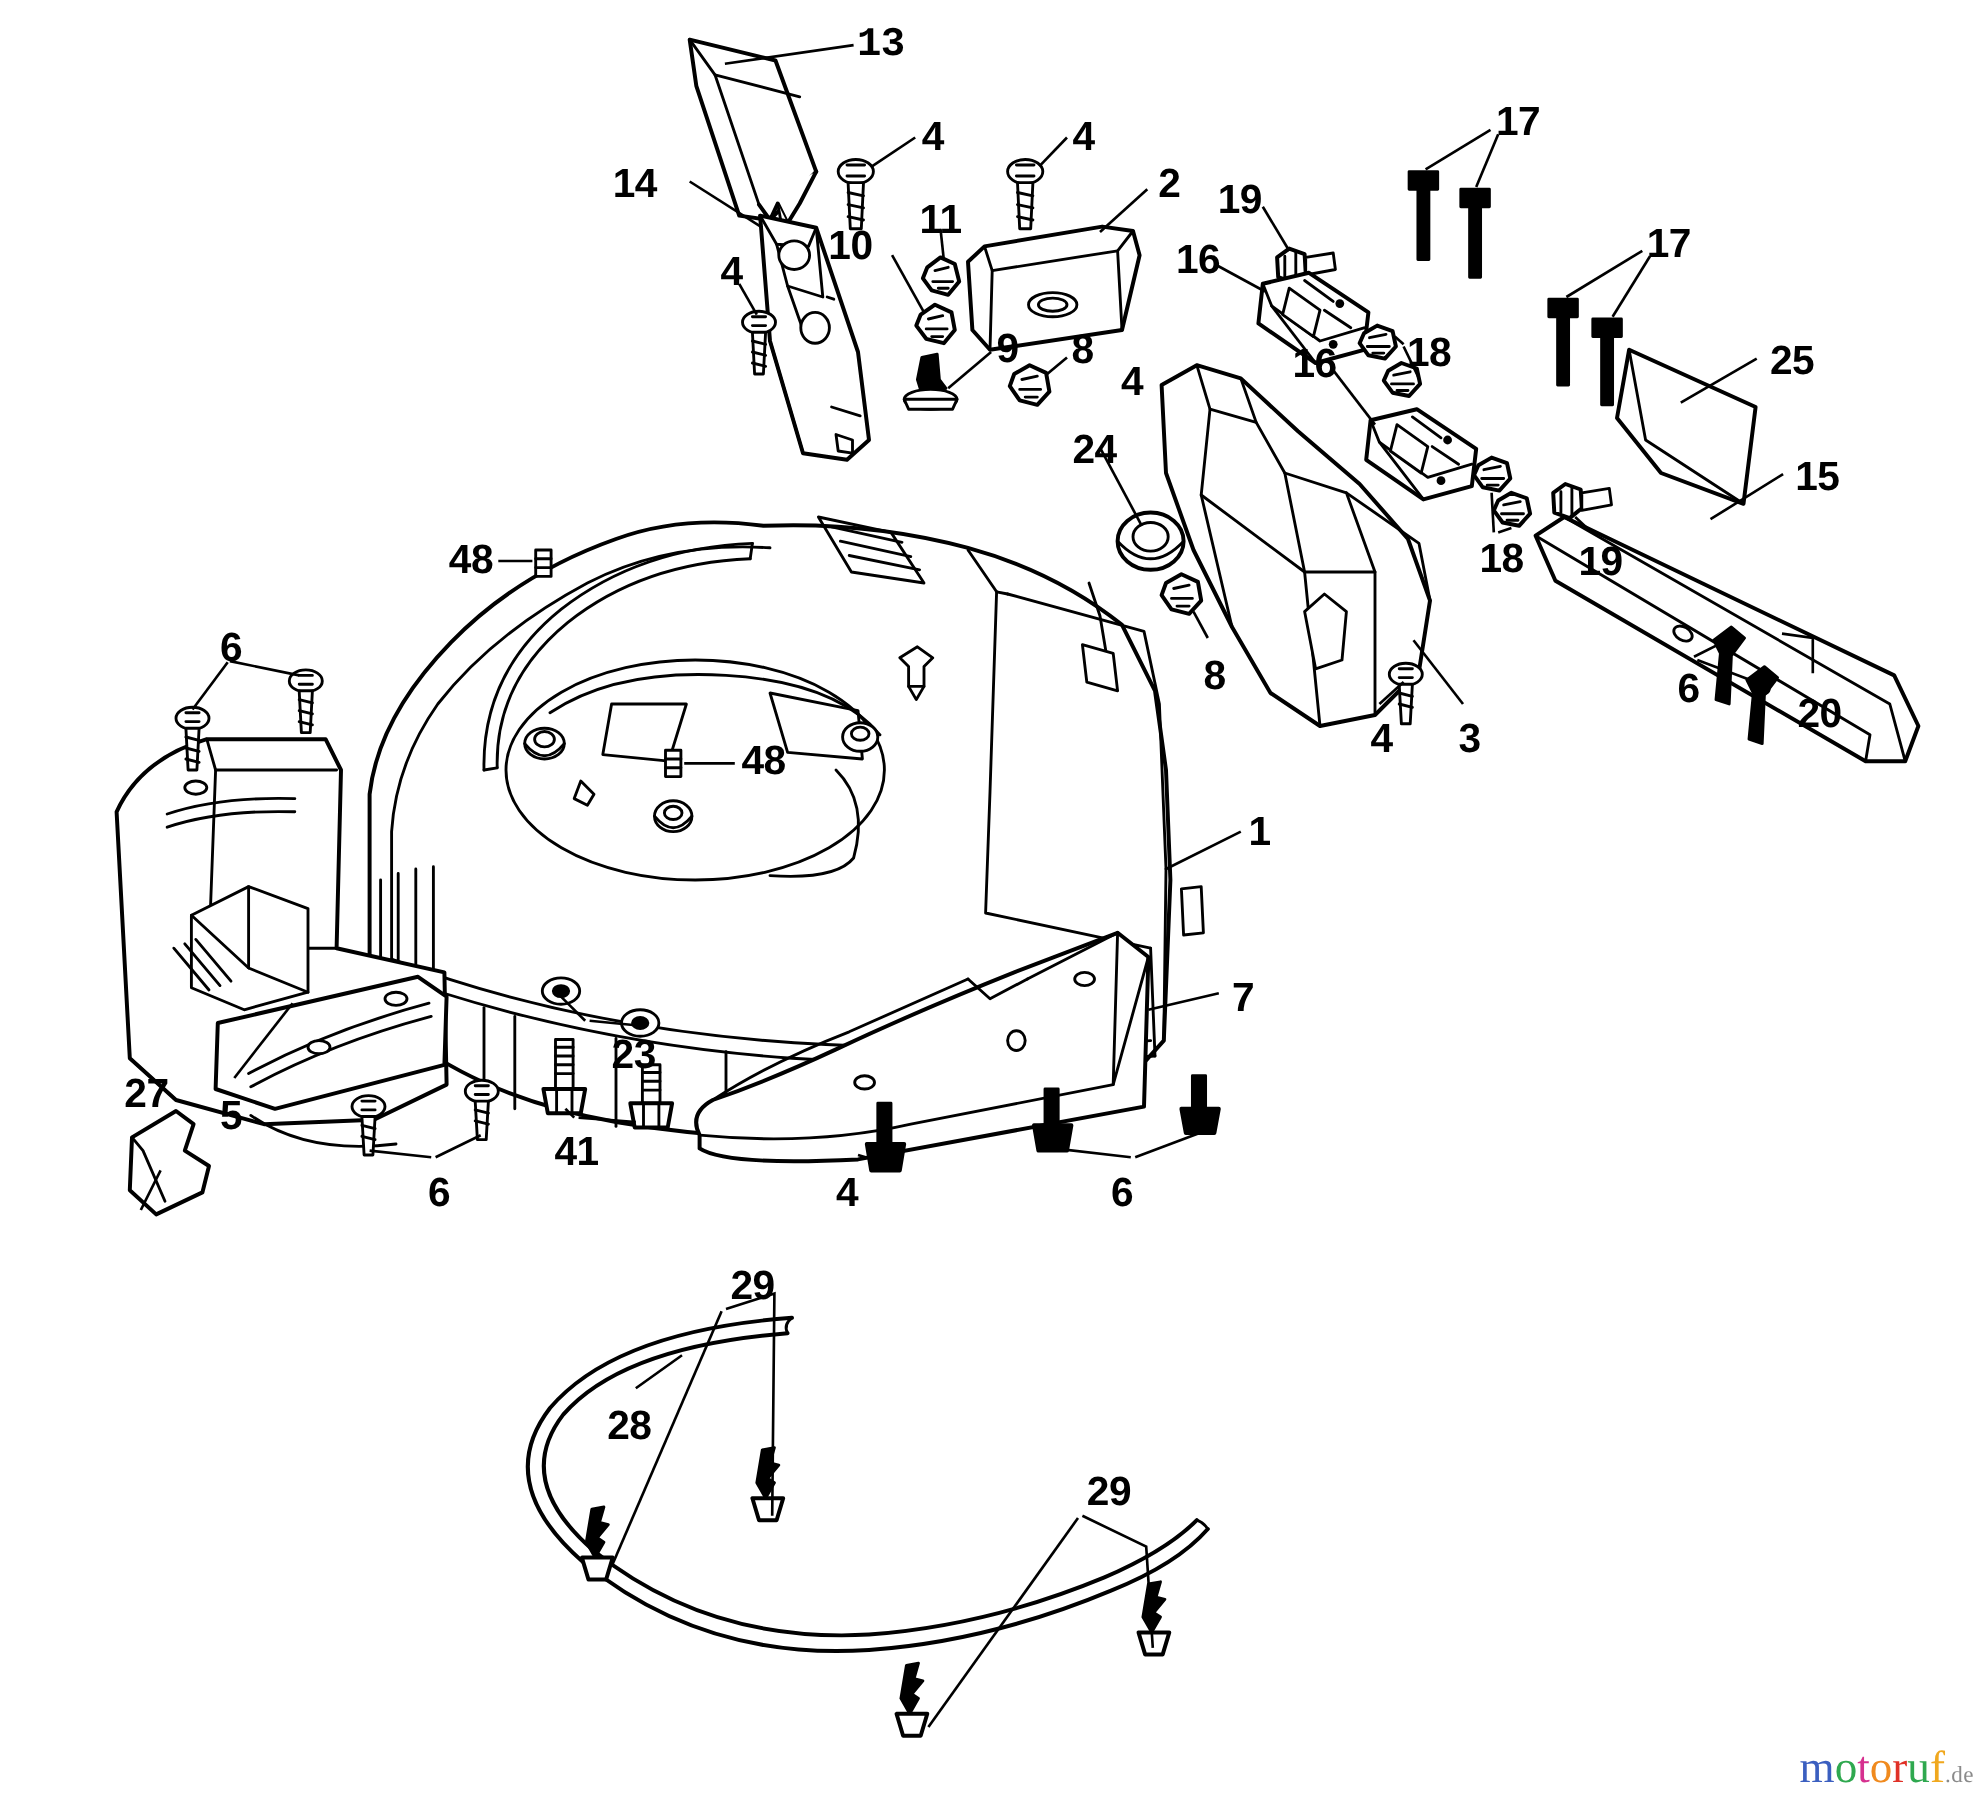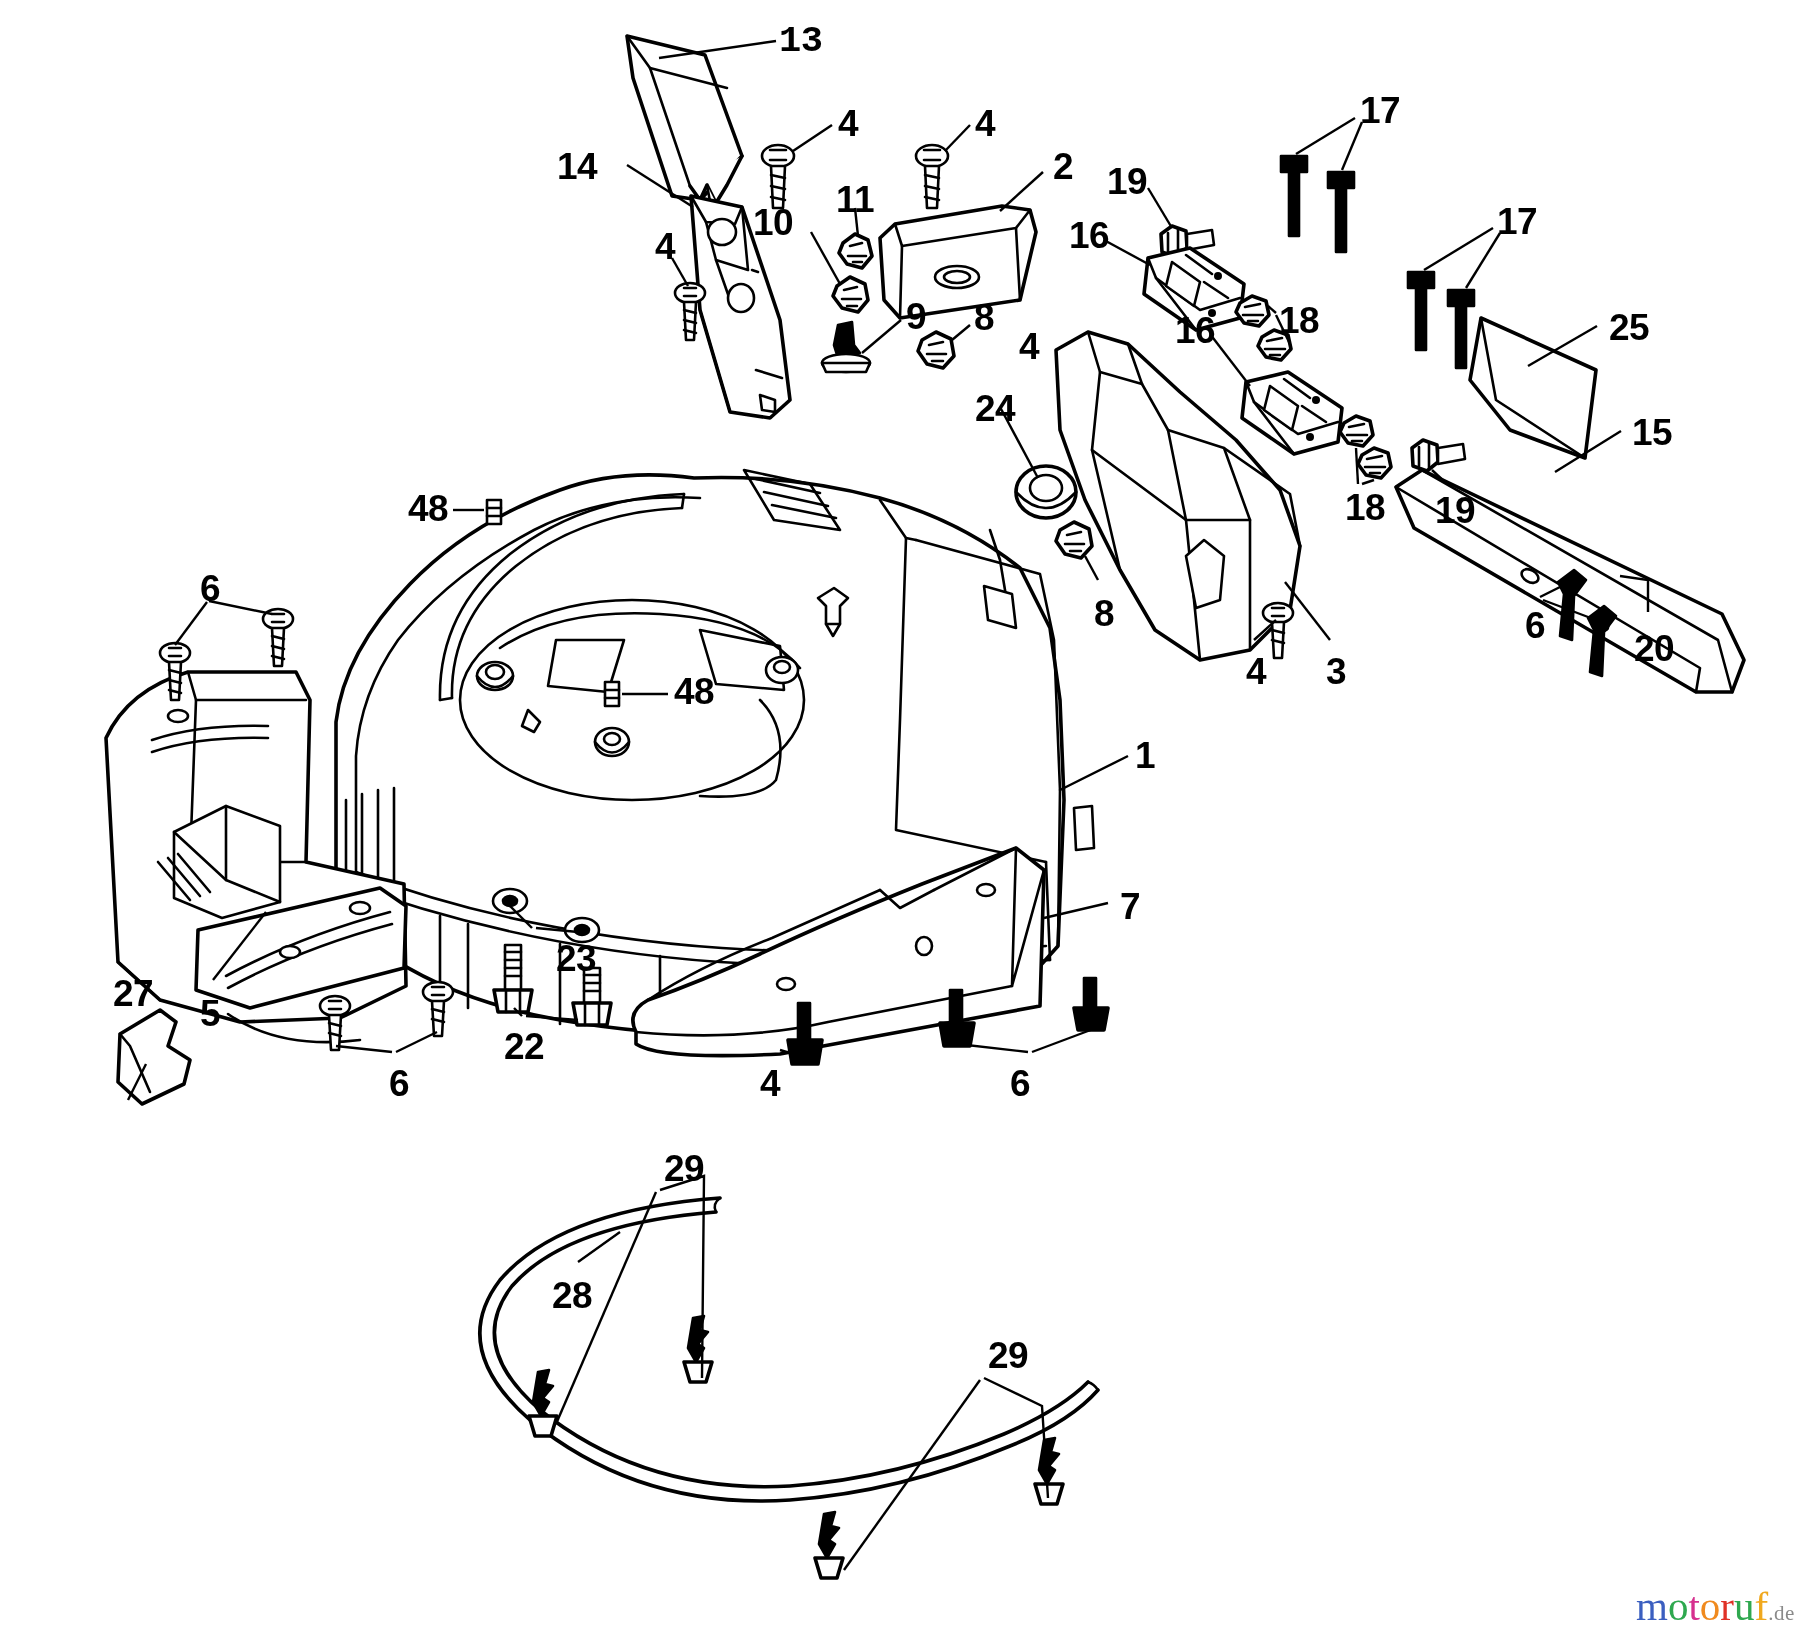--- a/index.html
+++ b/index.html
@@ -541,21 +541,21 @@
   <div class="callout" style="left:1634px; top:630px;text-align:right;">20</div>
   <div class="callout" style="left:200px;  top:570px;">6</div>
   <div class="callout" style="left:1246px; top:653px;">4</div>
   <div class="callout" style="left:1326px; top:653px;">3</div>
   <div class="callout" style="left:674px;  top:673px;">48</div>
   <div class="callout" style="left:1135px; top:737px;">1</div>
   <div class="callout" style="left:1120px; top:888px;">7</div>
   <div class="callout" style="left:513px;  top:940px;margin-left:43px;">23</div>
   <div class="callout" style="left:113px;  top:975px;">27</div>
   <div class="callout" style="left:200px;  top:995px;">5</div>
-  <div class="callout" style="left:504px;  top:1028px;">22</div>
+  <div class="callout" style="left:504px;  top:1028px;">41</div>
   <div class="callout" style="left:389px;  top:1065px;">6</div>
   <div class="callout" style="left:760px;  top:1065px;">4</div>
   <div class="callout" style="left:1010px; top:1065px;">6</div>
   <div class="callout" style="left:664px;  top:1150px;">29</div>
   <div class="callout" style="left:552px;  top:1277px;">28</div>
   <div class="callout" style="left:988px;  top:1337px;">29</div>
 
   <div id="brand-logo">
     <span class="lt" style="color:#3b5fc0">m</span><span class="lt" style="color:#2fa84f">o</span><span class="lt" style="color:#d6308f">t</span><span class="lt" style="color:#f08a1e">o</span><span class="lt" style="color:#e03127">r</span><span class="lt" style="color:#2fa84f">u</span><span class="lt" style="color:#f0a81e">f</span><span class="tld">.de</span>
   </div>

